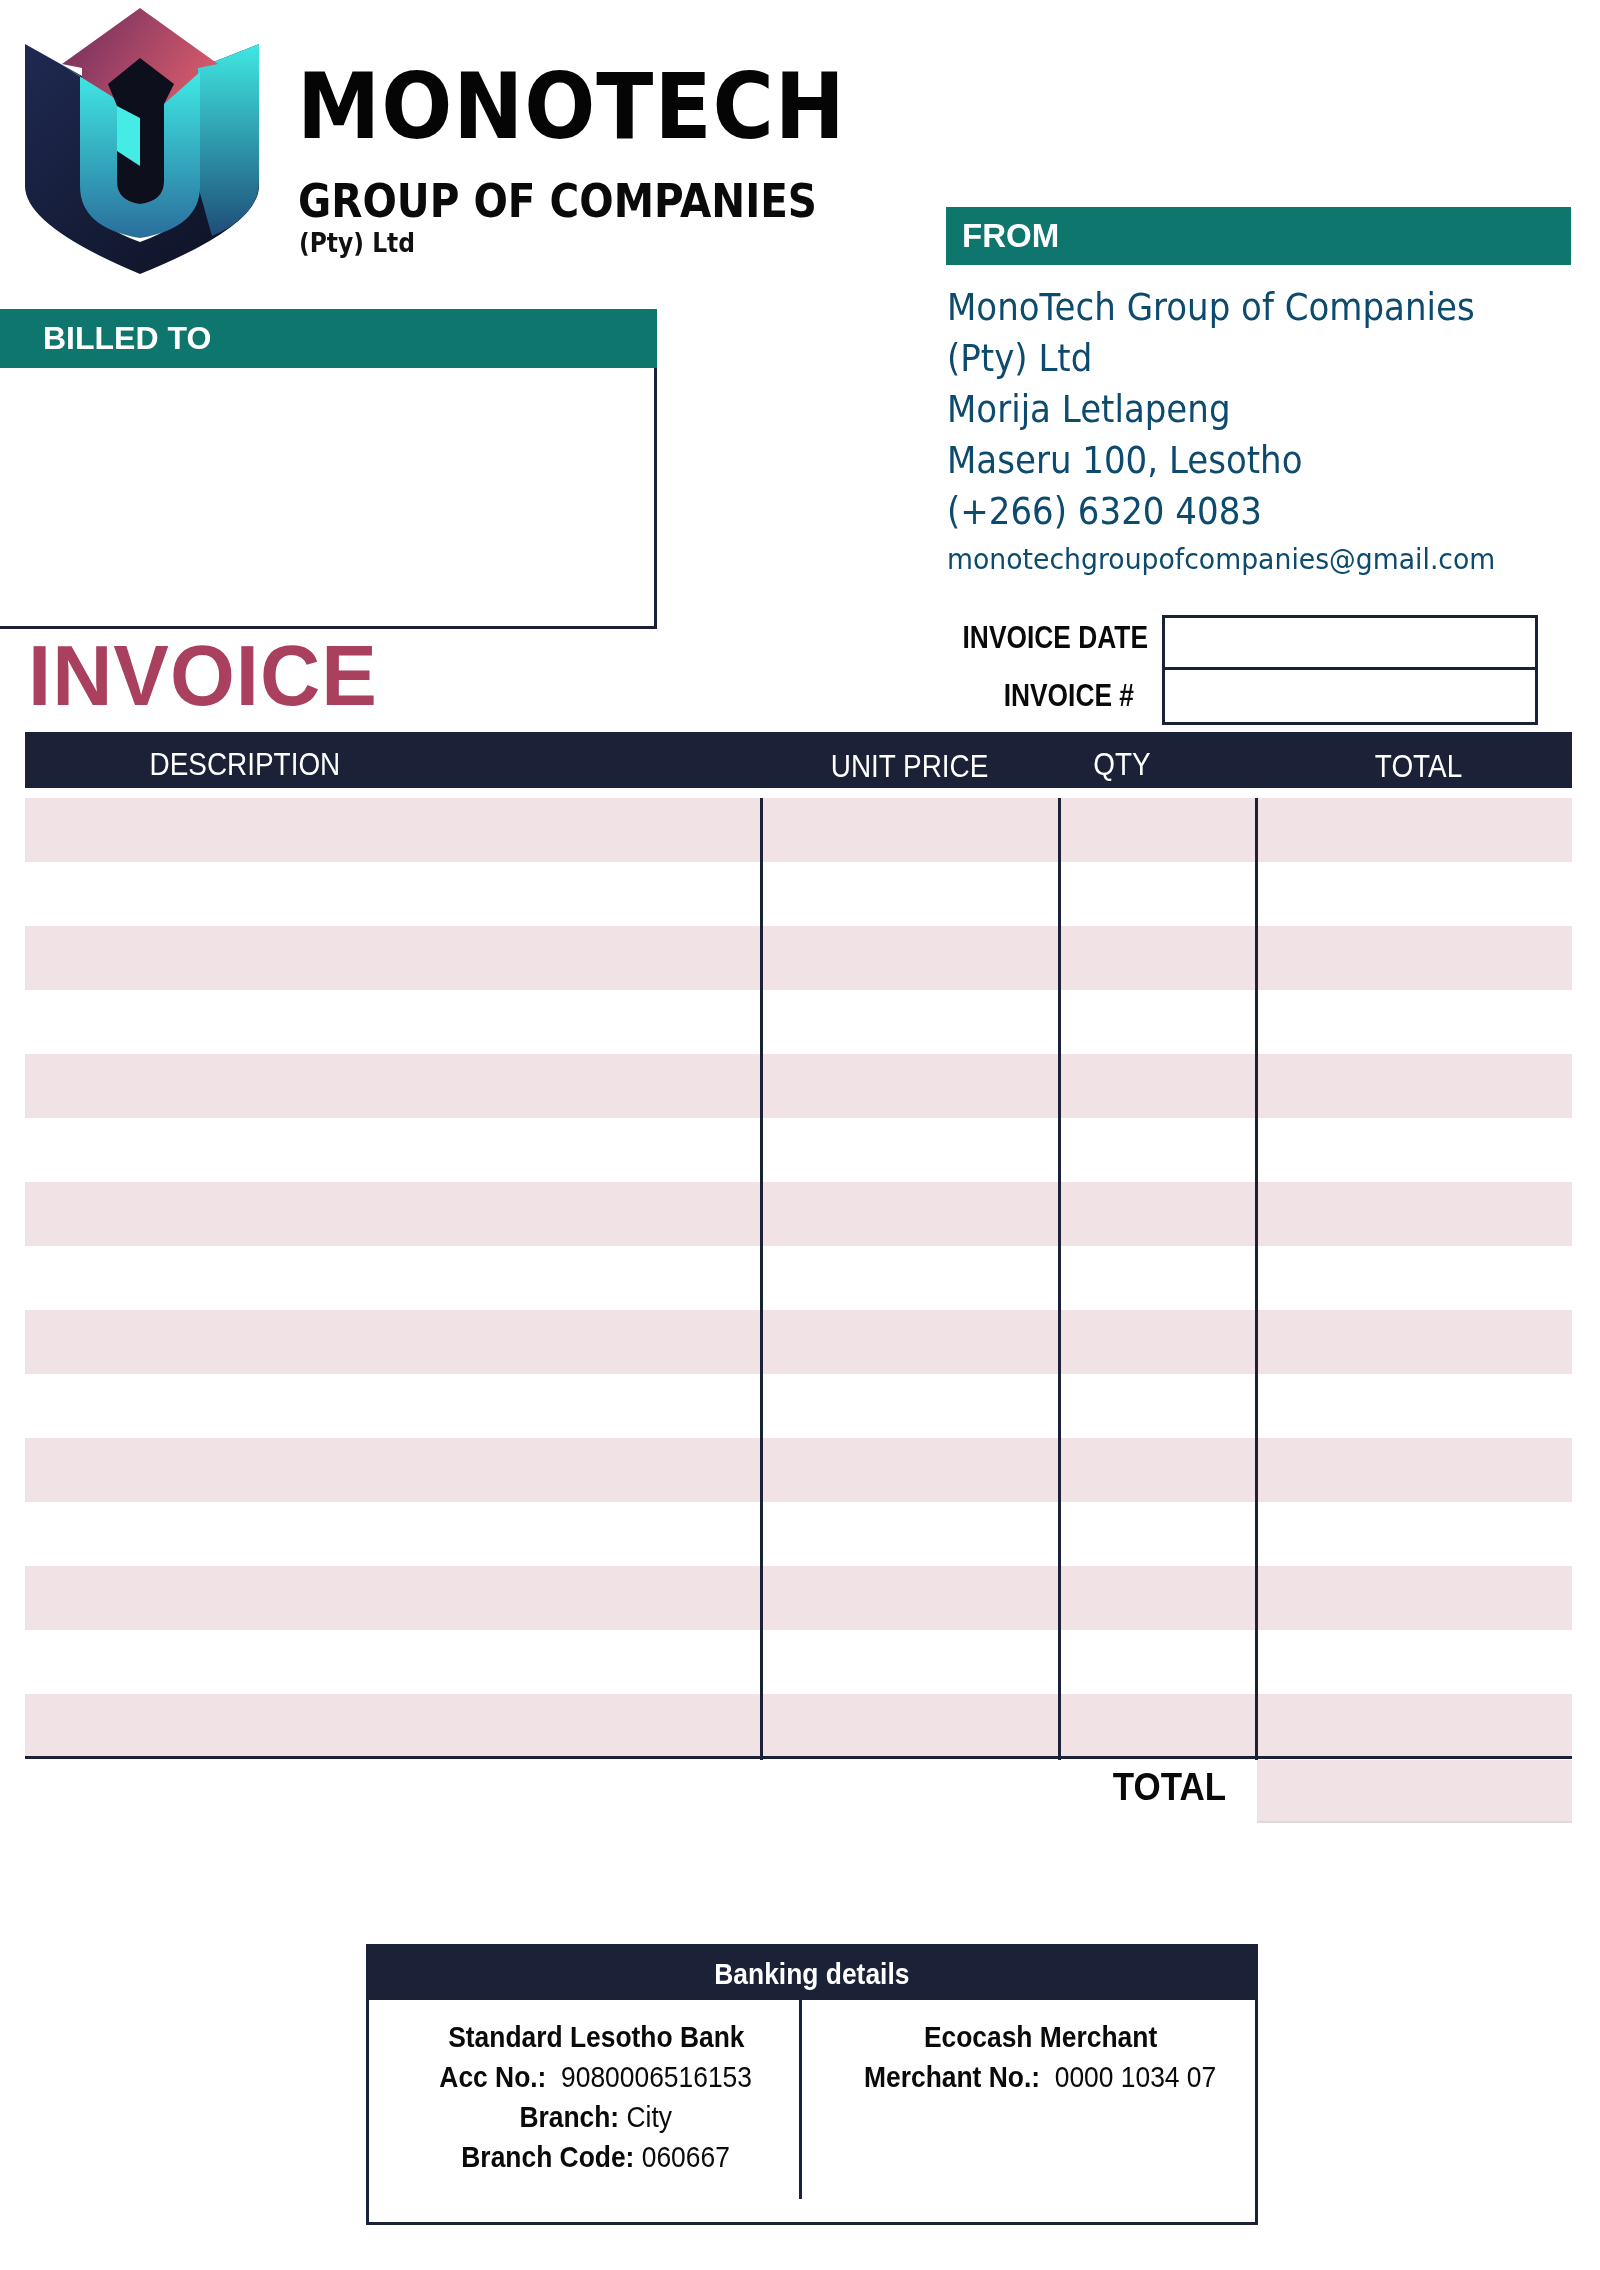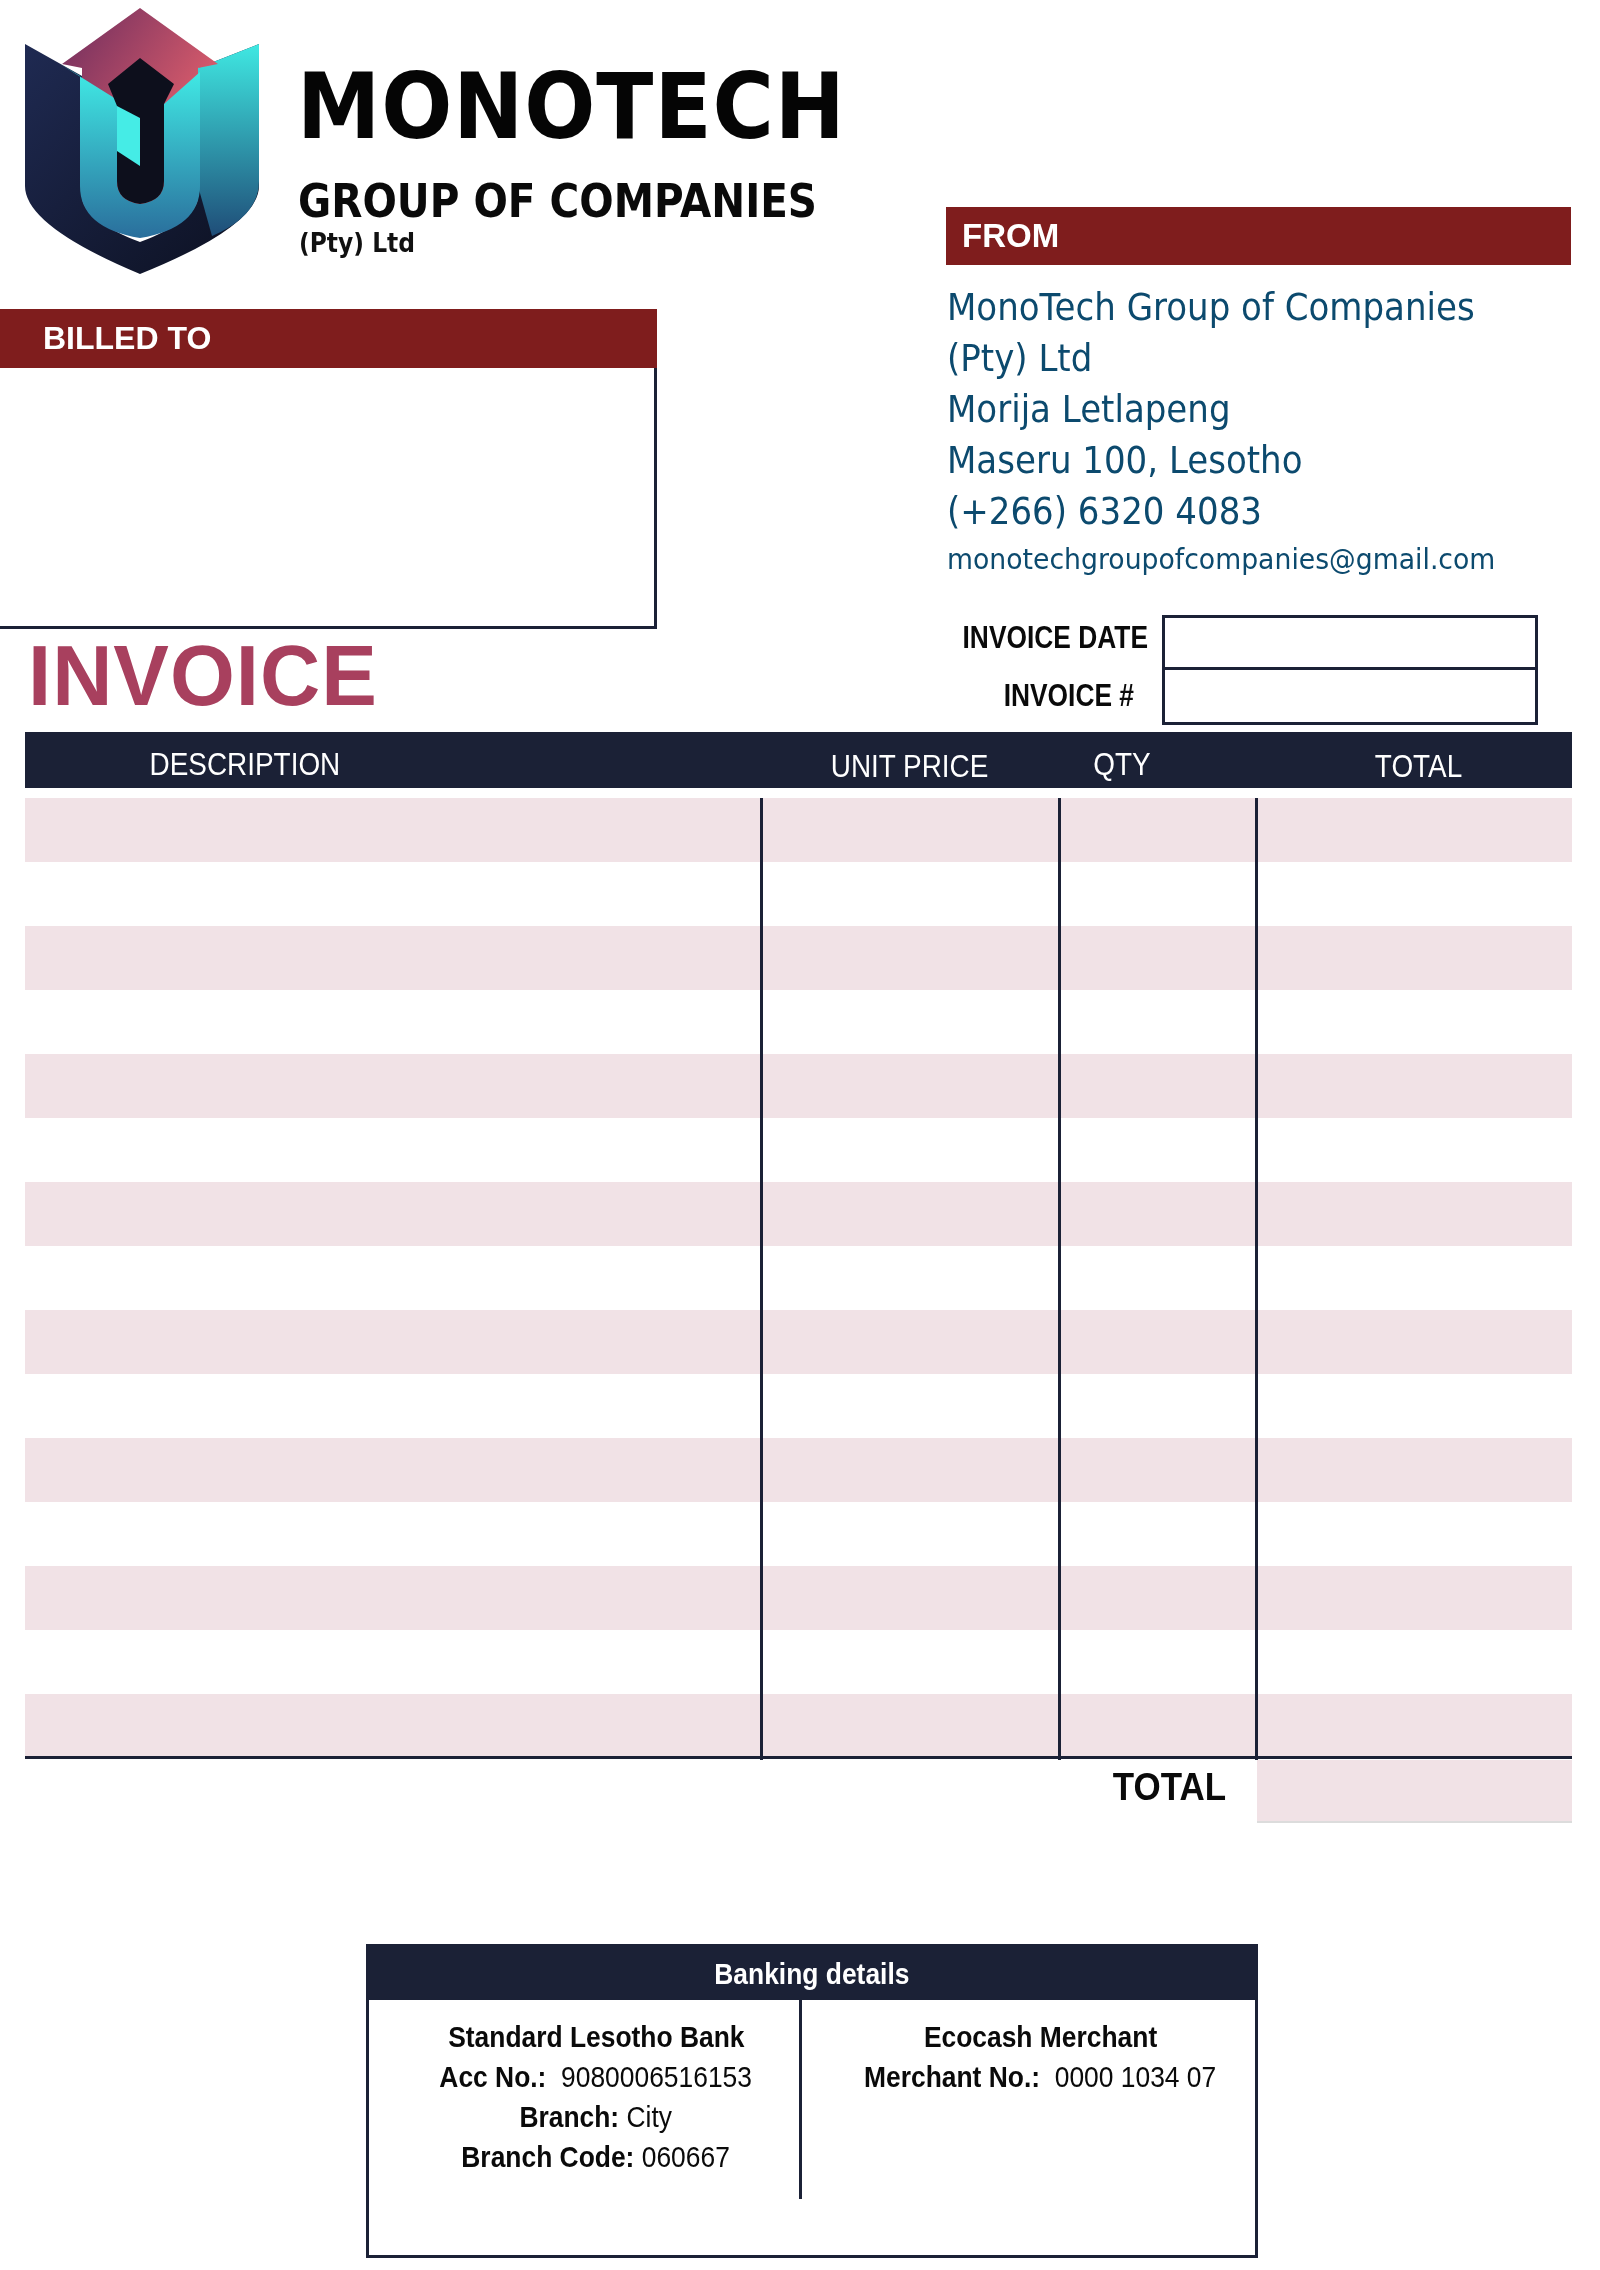--- a/index.html
+++ b/index.html
@@ -13,21 +13,21 @@
 
     
     .brand-title { left: 297px; top: 62px; font-family: "DejaVu Sans", sans-serif; font-weight: bold;
       font-size: 90px; letter-spacing: 1px; line-height: 1; color: #050505; transform: scaleX(0.93); transform-origin: left top; }
     .brand-sub { left: 298px; top: 178px; font-family: "DejaVu Sans", sans-serif; font-weight: bold;
       font-size: 46px; line-height: 1; color: #0a0a0a; transform: scaleX(0.88); transform-origin: left top; }
     .brand-pty { left: 299px; top: 230px; font-family: "DejaVu Sans", sans-serif; font-weight: bold;
       font-size: 26px; line-height: 1; color: #111; transform: scaleX(0.9); transform-origin: left top; }
 
     
-    .bar { background: #7f1d1d; color: #fff; font-weight: bold; }
+    .bar { background: #0f766e; color: #fff; font-weight: bold; }
     .from-bar { left: 946px; top: 207px; width: 625px; height: 58px; font-size: 33px; padding-left: 16px;
       display: flex; align-items: center; font-family: "Liberation Sans", sans-serif; }
     .billed-bar { left: 0; top: 309px; width: 657px; height: 59px; font-size: 32px; padding-left: 43px;
       display: flex; align-items: center; }
     .billed-box { left: 0; top: 368px; width: 657px; height: 261px; border: 3px solid #1b2136; border-left: none; border-top: none; }
 
     
     .from-lines { left: 947px; top: 282px; width: 640px; font-family: "DejaVu Sans", sans-serif; color: #0c4a6e; }
     .from-line { font-size: 37px; line-height: 51px; height: 51px; white-space: nowrap; transform: scaleX(0.92); transform-origin: left center; }
     .from-email { font-size: 29px; line-height: 44px; white-space: nowrap; transform: scaleX(0.92); transform-origin: left center; }
@@ -56,21 +56,21 @@
     .trow.pink { background: #f1e2e6; }
     .vline { position: absolute; top: 66px; width: 3px; height: 962px; background: #1b2136; }
     .bottom-line { position: absolute; left: 0; top: 1024px; width: 1547px; height: 3px; background: #1b2136; }
 
     
     .total-label { left: 1100px; top: 1768px; width: 126px; font-size: 38px; font-weight: bold; text-align: right; line-height: 1;
       transform: scaleX(0.92); transform-origin: right top; color: #0a0a0a; }
     .total-box { left: 1257px; top: 1760px; width: 315px; height: 63px; background: #f1e2e6; border-bottom: 2px solid #dcdcdc; }
 
     
-    .bank { left: 366px; top: 1944px; width: 892px; height: 314px; border: 3px solid #1b2136; }
+    .bank { left: 366px; top: 1944px; width: 892px; height: 281px; border: 3px solid #1b2136; }
     .bank-head { position: absolute; left: 0; top: 0; width: 886px; height: 53px; background: #1b2136; color: #fff; font-weight: bold;
       font-size: 30px; display: flex; align-items: center; justify-content: center; }
     .bank-head span { display: inline-block; transform: scaleX(0.88); }
     .bank-divider { position: absolute; left: 430px; top: 53px; width: 3px; height: 199px; background: #1b2136; }
     .bank-col { position: absolute; top: 70px; text-align: center; }
     .bank-col.left { left: 0; width: 430px; }
     .bank-col.right { left: 433px; width: 453px; }
     .bank-line { font-size: 30px; line-height: 40px; white-space: nowrap; color: #0a0a0a; padding-left: 24px; }
     .bank-line span.inner { display: inline-block; transform: scaleX(0.88); }
     .b { font-weight: bold; }

